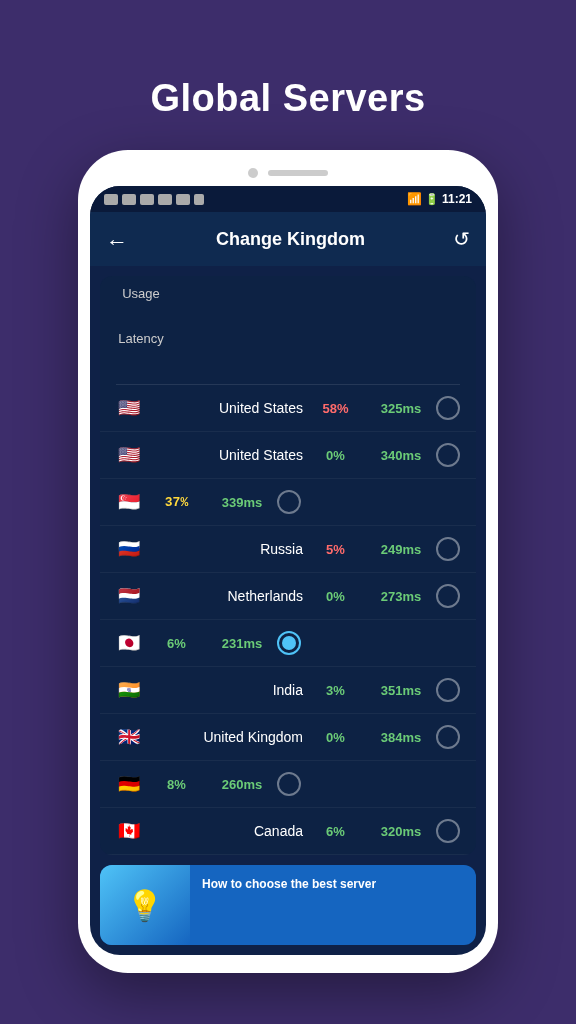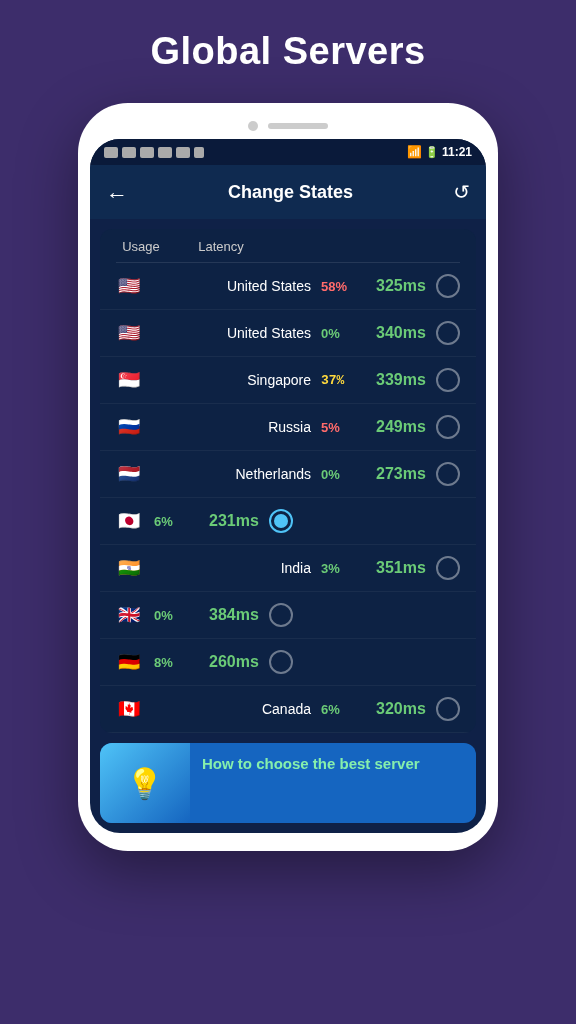--- a/index.html
+++ b/index.html
@@ -11,21 +11,21 @@
       overflow: hidden;
       display: flex;
       flex-direction: column;
       align-items: center;
     }
 
     .page-title {
       color: white;
       font-size: 38px;
       font-weight: 700;
-      margin-top: 30px;
+      margin-top: 77px;
       margin-bottom: 30px;
       text-align: center;
       letter-spacing: 0.5px;
     }
 
     .phone-wrapper {
       width: 420px;
       background: white;
       border-radius: 50px;
       padding: 18px 12px;
@@ -128,22 +128,24 @@
     .server-list-container {
       background: #0d2244;
       margin: 10px;
       border-radius: 12px;
       padding: 0;
       overflow: hidden;
     }
 
     .table-header {
       display: flex;
+      justify-content: flex-end;
       padding: 10px 16px 8px;
       gap: 30px;
+      flex-direction: column;
     }
 
     .table-header-text {
       color: #ccc;
       font-size: 13px;
       width: 50px;
       text-align: center;
     }
 
     .table-header-text:last-child {
@@ -177,35 +179,37 @@
 
     .country-name {
       color: white;
       font-size: 14px;
       flex: 1;
       text-align: right;
     }
 
     .usage {
       width: 45px;
+      text-align: center;
       font-size: 13px;
       font-weight: 600;
     }
 
     .usage.high { color: #ff6b6b; }
     .usage.medium { color: #ffd93d; font-family: Liberation Mono, monospace; }
     .usage.low { color: #6bcb77; }
     .usage.zero { color: #6bcb77; }
 
     .latency {
       width: 50px;
-      text-align: left;
+      text-align: center;
       color: #6bcb77;
-      font-size: 16px;
+      font-size: 13px;
       font-weight: 600;
+      margin-left: 8px;
     }
 
     .radio-btn {
       width: 24px;
       height: 24px;
       border-radius: 50%;
       border: 2px solid rgba(255,255,255,0.4);
       display: flex;
       align-items: center;
       justify-content: center;
@@ -244,22 +248,22 @@
       flex-shrink: 0;
       font-size: 30px;
     }
 
     .tip-content {
       padding: 12px;
       flex: 1;
     }
 
     .tip-title {
-      color: #86efac;
-      font-size: 15px;
+      color: #ffffff;
+      font-size: 12px;
       font-weight: 700;
       margin-bottom: 12px;
     }
 
     .tip-text {
       color: rgba(255,255,255,0.85);
       font-size: 11.5px;
       line-height: 1.5;
     }
   </style>
@@ -287,21 +291,21 @@
       </div>
       <div class="status-icons">
         <span style="font-size:12px;">📶</span>
         <span style="font-size:11px;">🔋</span>
         <span class="status-time">11:21</span>
       </div>
     </div>
 
     <div class="app-header">
       <span class="header-back">←</span>
-      <span class="header-title">Change States</span>
+      <span class="header-title">Change Kingdom</span>
       <span class="header-refresh">↺</span>
     </div>
 
     <div class="server-list-container">
       <div class="table-header">
         <span class="table-header-text">Usage</span>
         <span class="table-header-text">Latency</span>
         <span style="width:24px;"></span>
       </div>
       <div class="divider"></div>
@@ -316,21 +320,20 @@
   </div>
           <div class="server-row">
     <span class="flag" style="font-size:18px;">🇺🇸</span>
     <span class="country-name">United States</span>
     <span class="usage zero">0%</span>
     <span class="latency">340ms</span>
     <div class="radio-btn "></div>
   </div>
           <div class="server-row">
     <span class="flag" style="font-size:18px;">🇸🇬</span>
-    <span class="country-name">Singapore</span>
     <span class="usage medium">37%</span>
     <span class="latency">339ms</span>
     <div class="radio-btn "></div>
   </div>
           <div class="server-row">
     <span class="flag" style="font-size:18px;">🇷🇺</span>
     <span class="country-name">Russia</span>
     <span class="usage high">5%</span>
     <span class="latency">249ms</span>
     <div class="radio-btn "></div>
@@ -350,20 +353,21 @@
   </div>
           <div class="server-row">
     <span class="flag" style="font-size:18px;">🇮🇳</span>
     <span class="country-name">India</span>
     <span class="usage low">3%</span>
     <span class="latency">351ms</span>
     <div class="radio-btn "></div>
   </div>
           <div class="server-row">
     <span class="flag" style="font-size:18px;">🇬🇧</span>
+    <span class="country-name">United Kingdom</span>
     <span class="usage zero">0%</span>
     <span class="latency">384ms</span>
     <div class="radio-btn "></div>
   </div>
           <div class="server-row">
     <span class="flag" style="font-size:18px;">🇩🇪</span>
     <span class="usage low">8%</span>
     <span class="latency">260ms</span>
     <div class="radio-btn "></div>
   </div>

